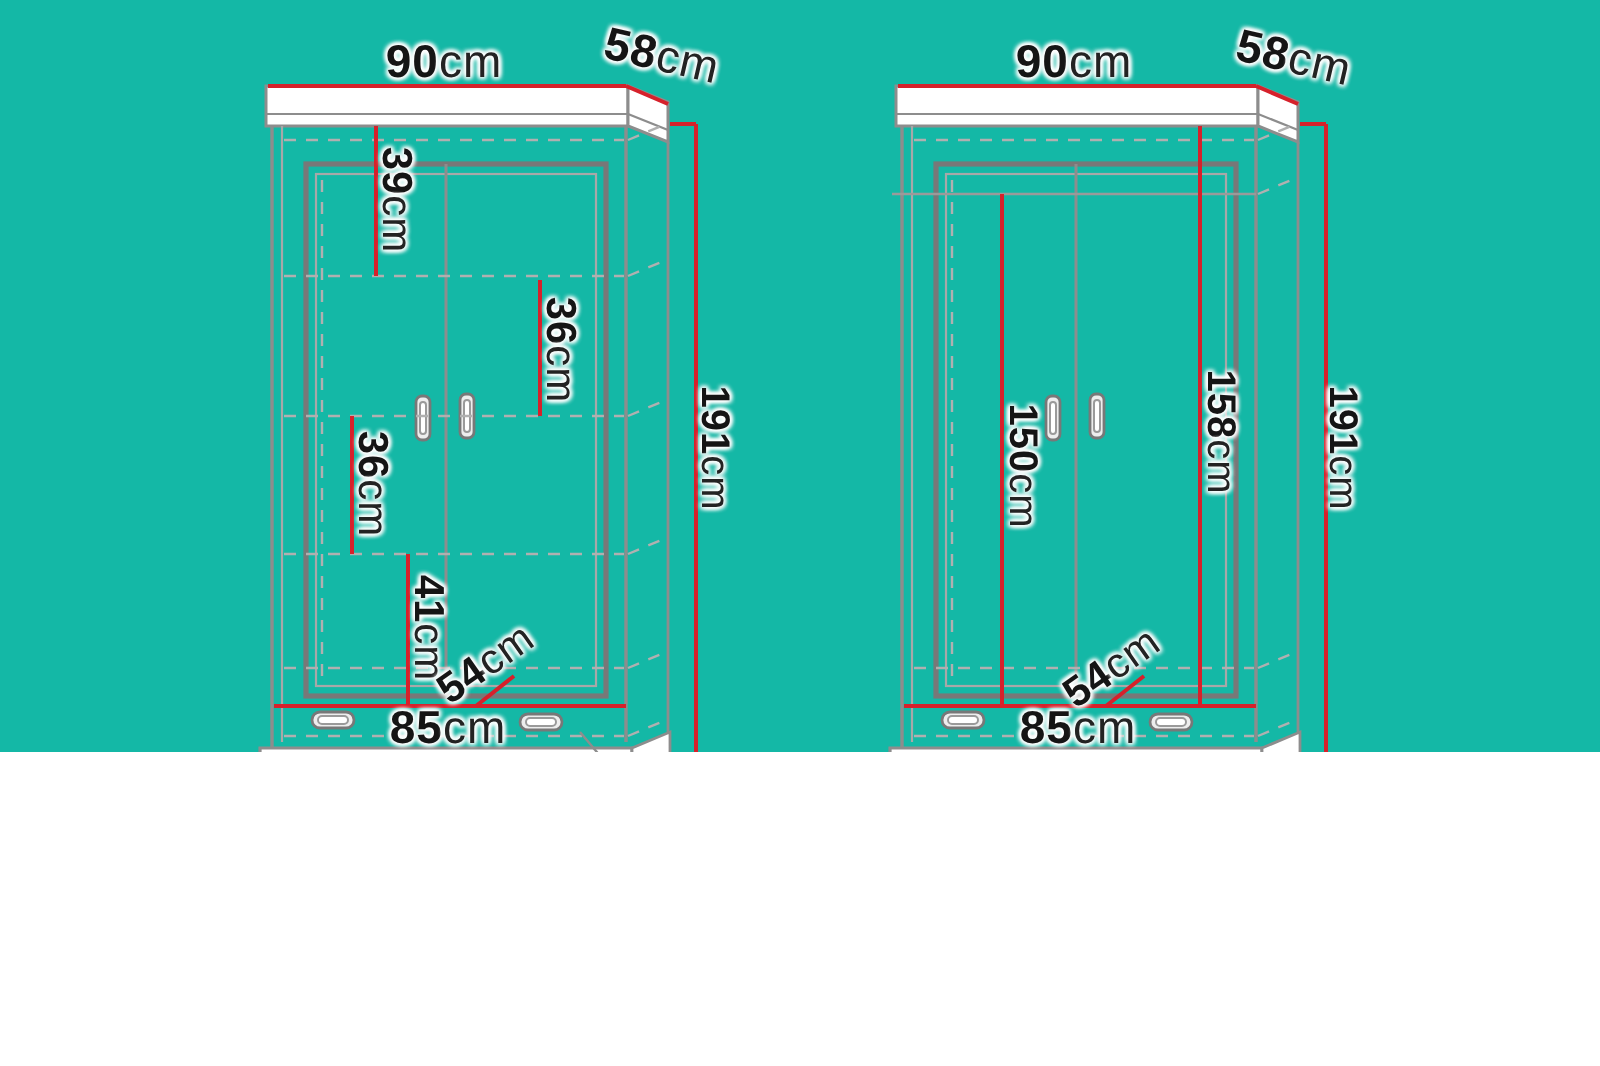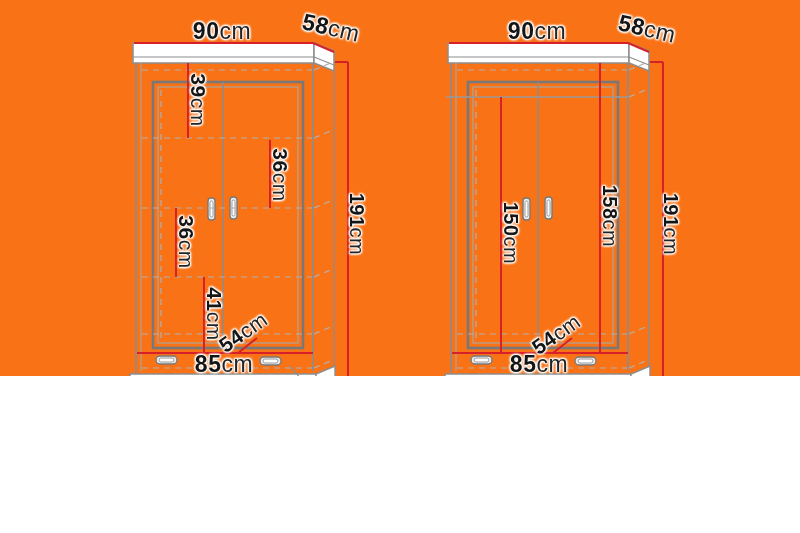--- a/index.html
+++ b/index.html
@@ -1,17 +1,17 @@
 <!DOCTYPE html>
 <html><head>
 <meta charset="utf-8">
 <style>
   html,body{margin:0;padding:0;background:#ffffff;}
   #stage{
-    position:relative;width:800px;height:376px;background:#f97316;overflow:hidden;
+    position:relative;width:800px;height:376px;background:#14b8a6;overflow:hidden;
     font-family:"Liberation Sans",sans-serif;
   }
   #stage svg{position:absolute;left:0;top:0;}
   .lbl{
     position:absolute;white-space:nowrap;color:#151515;line-height:1;
     transform:translate(-50%,-50%);
     text-shadow:0 0 2px #fff,0 0 3px #fff,1px 1px 2px #fff,-1px -1px 2px #fff,1px -1px 2px #fff,-1px 1px 2px #fff;
   }
   .lbl .num{font-weight:700;letter-spacing:.5px;}
   .lbl .unit{font-weight:400;color:#232323;letter-spacing:.5px;}

